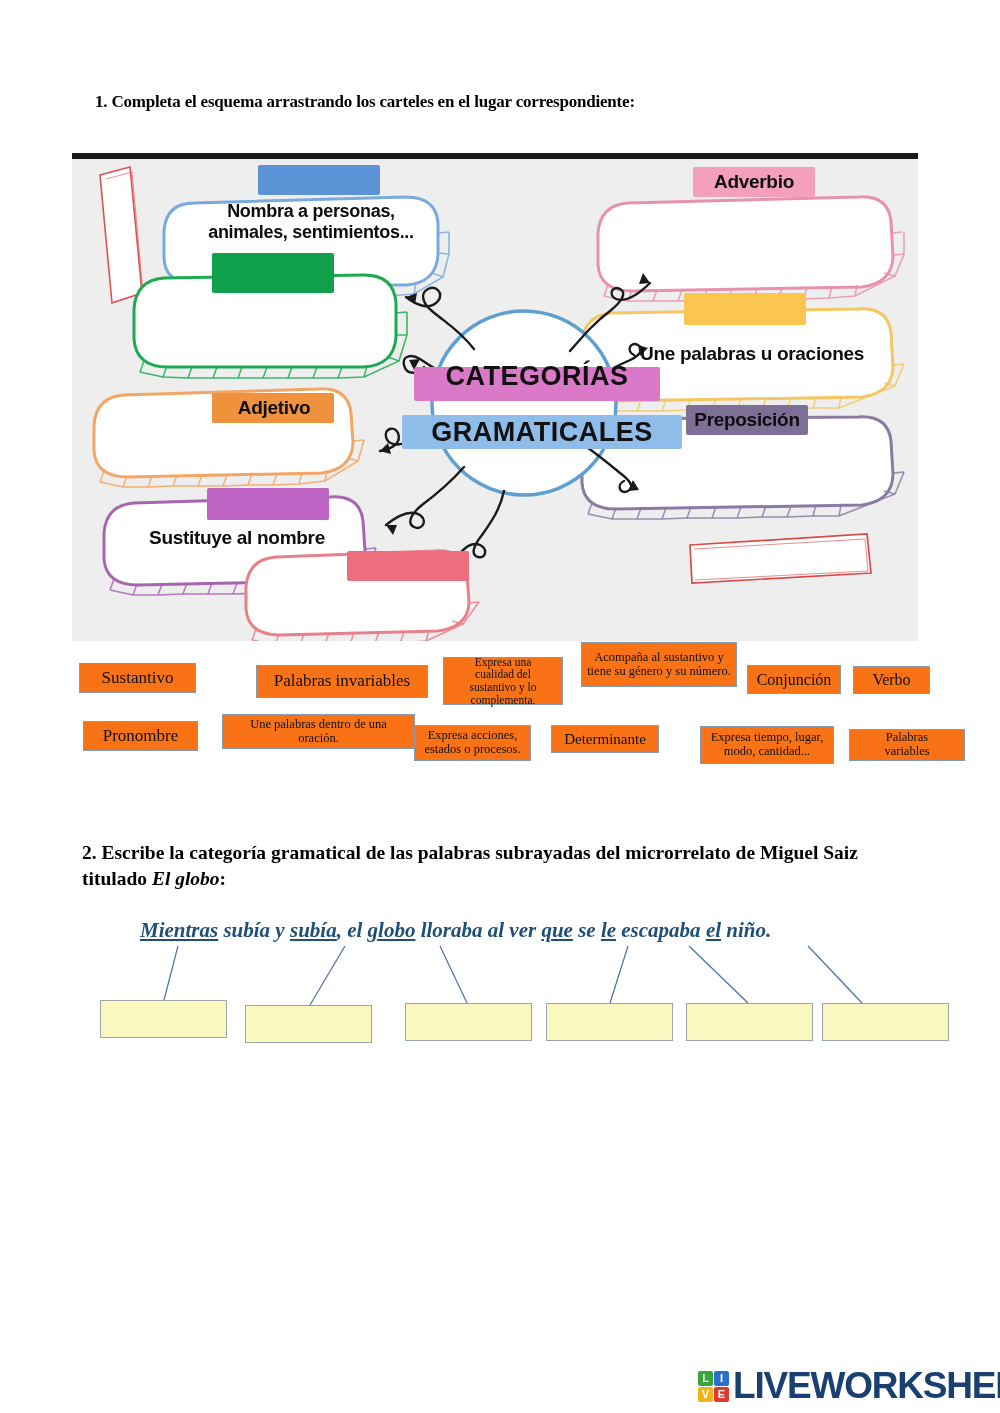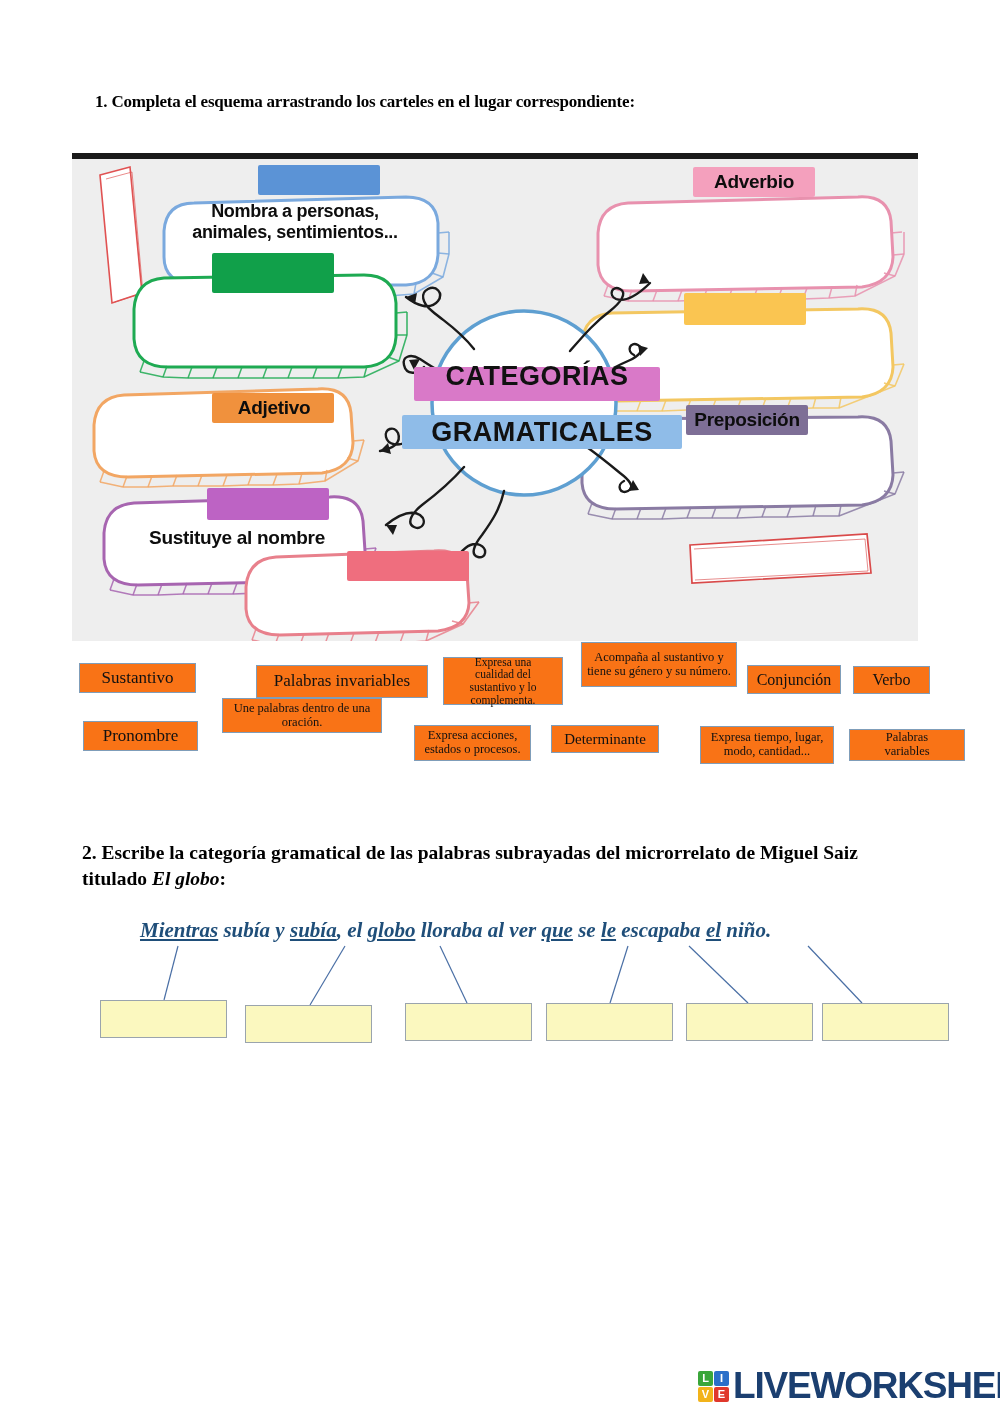--- a/index.html
+++ b/index.html
@@ -256,39 +256,40 @@
   <div class="hl" style="left:135px;top:335px;width:122px;height:32px;background:#bd63c4;"></div>
   <div class="hl" style="left:275px;top:398px;width:122px;height:30px;background:#ef6e7e;"></div>
   <div class="hl" style="left:621px;top:14px;width:122px;height:30px;background:#f4a0bd;"></div>
   <div class="hl" style="left:612px;top:140px;width:122px;height:32px;background:#fac551;"></div>
   <div class="hl" style="left:614px;top:252px;width:122px;height:30px;background:#7e6f96;"></div>
 
   <div class="bub-text" style="left:152px;top:244px;width:100px;font-size:19px;text-align:center;">Adjetivo</div>
   <div class="bub-text" style="left:628px;top:18px;width:108px;font-size:19px;text-align:center;">Adverbio</div>
   <div class="bub-text" style="left:616px;top:256px;width:118px;font-size:19px;text-align:center;">Preposición</div>
 
-  <div class="bub-text" style="left:98px;top:48px;width:250px;font-size:18px;text-align:center;">Nombra a personas,
+  <div class="bub-text" style="left:114px;top:48px;width:250px;font-size:18px;text-align:center;">Nombra a personas,
 animales, sentimientos...</div>
   <div class="bub-text" style="left:40px;top:374px;width:250px;font-size:19px;text-align:center;">Sustituye al nombre</div>
+  <div class="bub-text" style="left:540px;top:190px;width:280px;font-size:19px;text-align:center;">Une palabras u oraciones</div>
 
   <div class="hl" style="left:342px;top:214px;width:246px;height:34px;background:#d979c8;"></div>
   <div class="center-word" style="left:342px;top:208px;width:246px;font-size:27px;text-align:center;">CATEGORÍAS</div>
   <div class="hl" style="left:330px;top:262px;width:280px;height:34px;background:#8fbce8;"></div>
   <div class="center-word" style="left:330px;top:264px;width:280px;font-size:27px;text-align:center;">GRAMATICALES</div>
 </div>
 
 <div>
   <div class="card" style="left:79px;top:663px;width:117px;height:30px;font-size:17px;">Sustantivo</div>
   <div class="card" style="left:256px;top:665px;width:172px;height:33px;font-size:17px;">Palabras invariables</div>
   <div class="card" style="left:443px;top:657px;width:120px;height:48px;font-size:11.5px;padding:0 18px;">Expresa una cualidad del sustantivo y lo complementa.</div>
   <div class="card" style="left:581px;top:642px;width:156px;height:45px;font-size:12.5px;padding:0 3px;">Acompaña al sustantivo y tiene su género y su número.</div>
   <div class="card" style="left:747px;top:665px;width:94px;height:29px;font-size:16px;">Conjunción</div>
   <div class="card" style="left:853px;top:666px;width:77px;height:28px;font-size:16px;">Verbo</div>
   <div class="card" style="left:83px;top:721px;width:115px;height:30px;font-size:17px;">Pronombre</div>
-  <div class="card" style="left:222px;top:698px;width:160px;height:35px;font-size:12.5px;padding:0 9px;">Une palabras dentro de una oración.</div>
+  <div class="card" style="left:222px;top:714px;width:193px;height:35px;font-size:12.5px;padding:0 9px;">Une palabras dentro de una oración.</div>
   <div class="card" style="left:414px;top:725px;width:117px;height:36px;font-size:12.5px;padding:0 2px;">Expresa acciones, estados o procesos.</div>
   <div class="card" style="left:551px;top:725px;width:108px;height:28px;font-size:15px;">Determinante</div>
   <div class="card" style="left:700px;top:726px;width:134px;height:38px;font-size:12.5px;padding:16px 3px;">Expresa tiempo, lugar, modo, cantidad...</div>
   <div class="card" style="left:849px;top:729px;width:116px;height:32px;font-size:12.5px;padding:0 16px;">Palabras variables</div>
 </div>
 
 <div class="ex2-heading"><span>2. Escribe la categoría gramatical de las palabras subrayadas del  microrrelato de Miguel Saiz titulado </span><i>El globo</i><span>:</span></div>
 
 <div class="sentence">
   <u>Mientras</u><span>  subía y </span><u>subía</u><span>, el </span><u>globo</u><span> lloraba al ver </span><u>que</u><span> se </span><u>le</u><span> escapaba </span><u>el</u><span> niño.</span>

